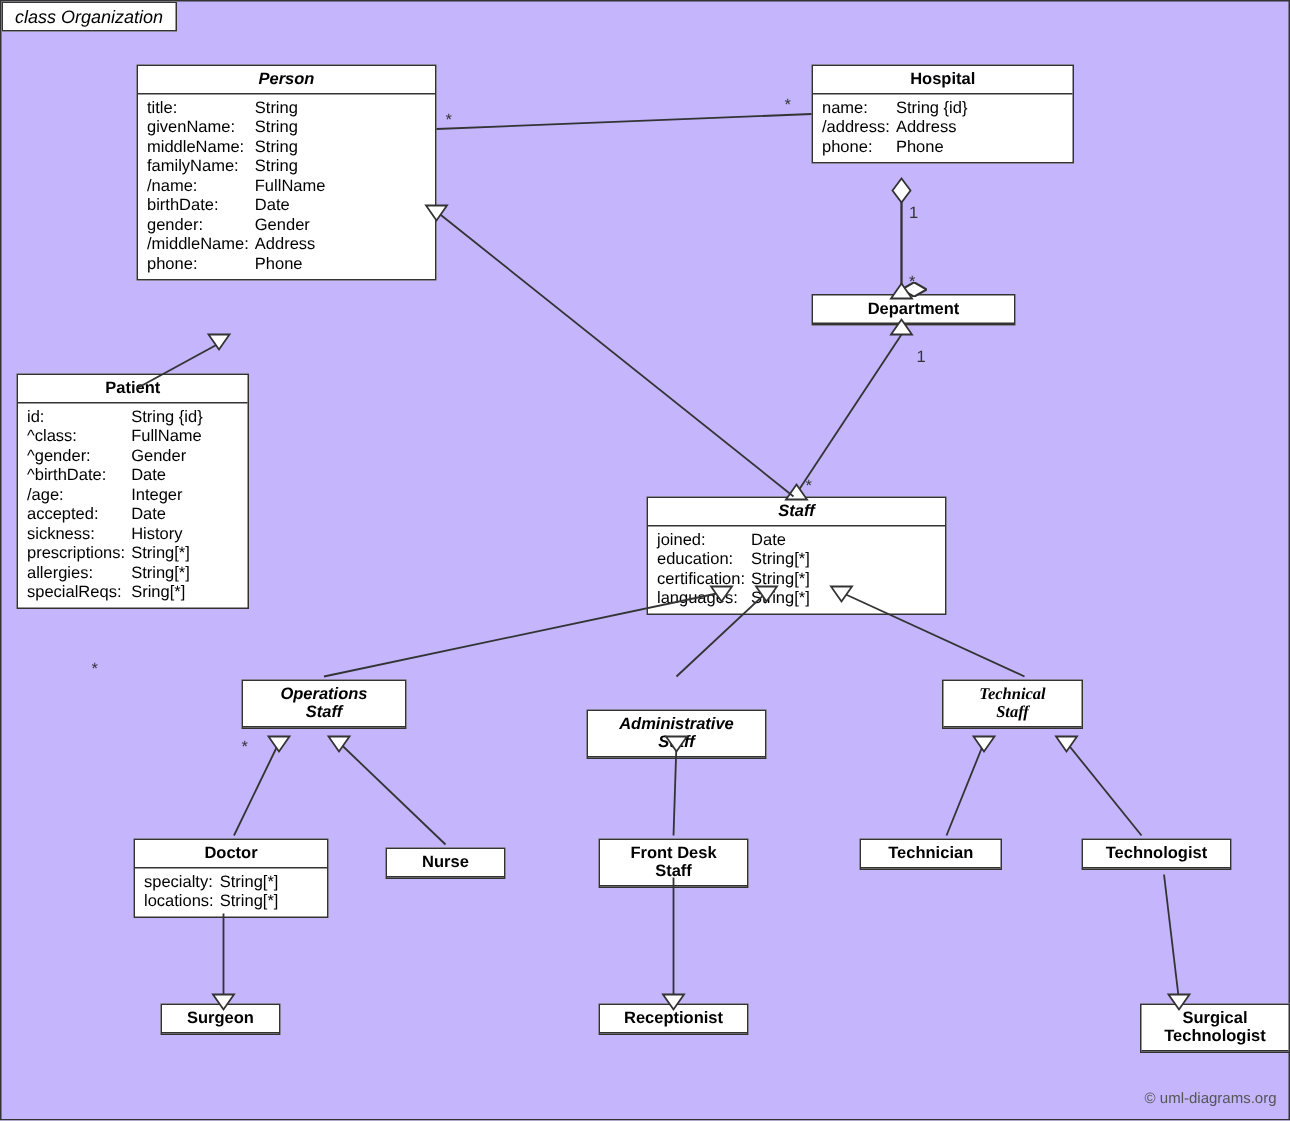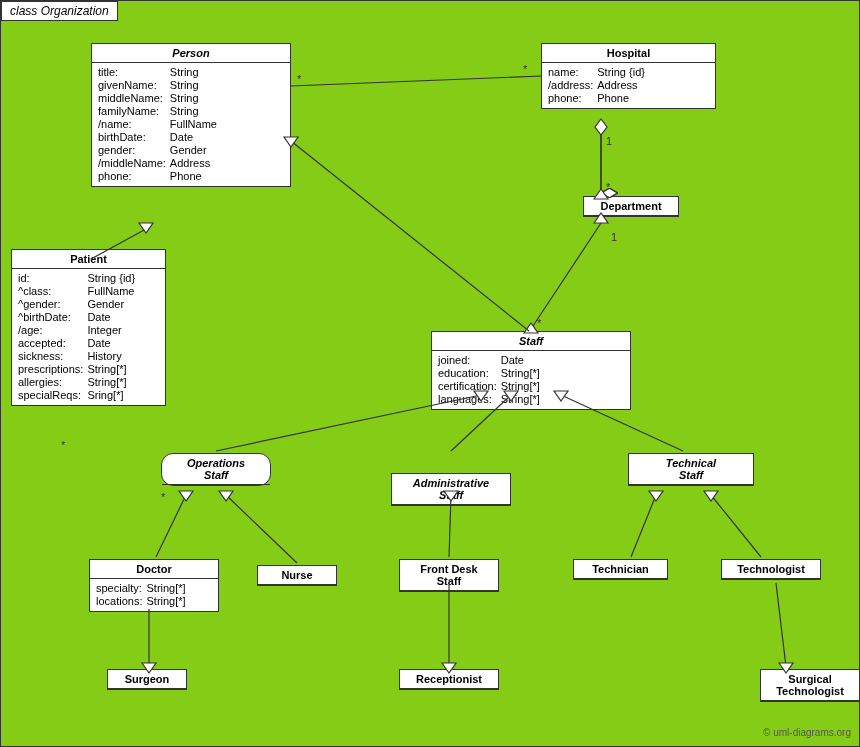--- a/index.html
+++ b/index.html
@@ -10,21 +10,21 @@
       width: 860px;
       height: 747px;
       overflow: hidden;
       position: relative;
     }
     #diagram-container {
       width: 860px;
       height: 747px;
       position: relative;
       border: 1.5px solid #333;
-      background: #84cc16;
+      background: #c4b5fd;
     }
     .diagram-title {
       position: absolute;
       top: 0; left: 0;
       border: 1.5px solid #333;
       padding: 2px 8px;
       font-size: 12px;
       background: #fff;
       font-style: italic;
       font-weight: normal;
@@ -190,21 +190,21 @@
             </tr>
         <tr>
               <td>specialReqs:</td>
               <td>Sring[*]</td>
             </tr>
       </tbody>
         </table>
     </div>
   </div>
 
-  <div class="uml-class" style="left:540px; top:195px; width:96px;margin-left:42px;">
+  <div class="uml-class" style="left:540px; top:195px; width:136px;">
     <div class="class-name normal">Department</div>
   </div>
 
   <div class="uml-class" style="left:430px; top:330px; width:200px;">
     <div class="class-name"><em>Staff</em></div>
     <div class="class-attrs">
       <table>
         <tbody>
             <tr>
               <td>joined:</td>
@@ -220,29 +220,29 @@
             </tr>
         <tr>
               <td>languages:</td>
               <td>String[*]</td>
             </tr>
       </tbody>
         </table>
     </div>
   </div>
 
-  <div class="uml-class" style="left:160px; top:452px; width:110px; text-align:center;border-radius:12px;">
+  <div class="uml-class" style="left:160px; top:452px; width:110px; text-align:center;">
     <div class="class-name" style="font-style:italic; font-weight:bold;"><em>Operations<br>Staff</em></div>
   </div>
 
   <div class="uml-class" style="left:390px; top:452px; width:120px; text-align:center;margin-top:20px;">
     <div class="class-name" style="font-style:italic; font-weight:bold;"><em>Administrative<br>Staff</em></div>
   </div>
 
-  <div class="uml-class" style="left:627px; top:452px; width:126px; text-align:center;">
+  <div class="uml-class" style="left:627px; top:452px; width:94px; text-align:center;font-family:Liberation Serif, serif;">
     <div class="class-name" style="font-style:italic; font-weight:bold;"><em>Technical<br>Staff</em></div>
   </div>
 
   <div class="uml-class" style="left:88px; top:558px; width:130px;">
     <div class="class-name normal">Doctor</div>
     <div class="class-attrs">
       <table>
         <tbody>
             <tr>
               <td>specialty:</td>

